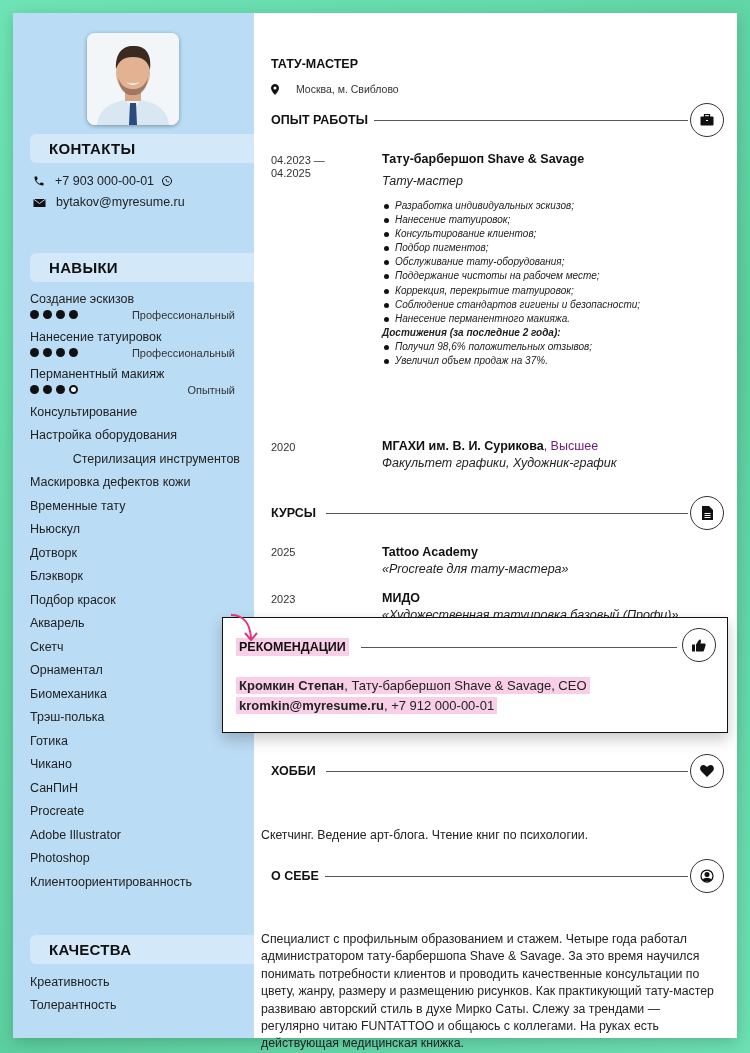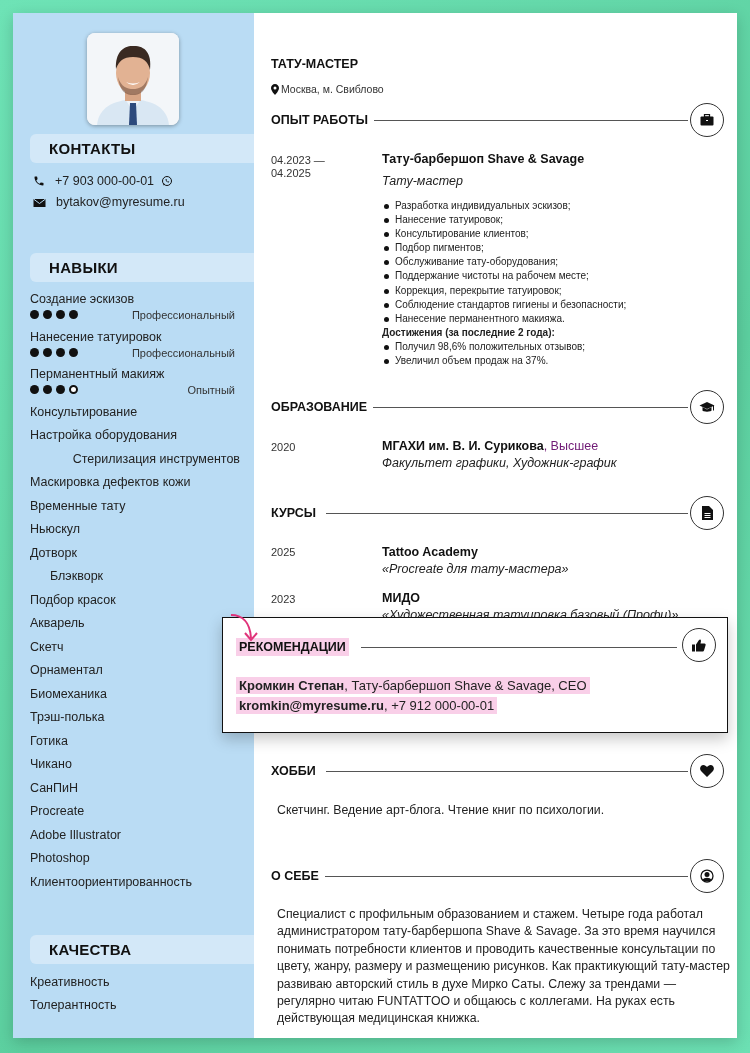--- a/index.html
+++ b/index.html
@@ -41,39 +41,39 @@
     position: absolute; left: 17px; width: 205px; height: 12px;
   }
   .dots { position: absolute; left: 0; top: 1px; display: flex; gap: 4px; }
   .dot { width: 9px; height: 9px; border-radius: 50%; background: #111; }
   .dot.empty { background: #fff; border: 2px solid #111; }
   .level-text { position: absolute; right: 0; top: 0; font-size: 11px; color: #333; }
 
   .main { flex: 1; position: relative; }
   .name { position: absolute; left: 17px; top: 12px; font-size: 20px; font-weight: bold; letter-spacing: 0.3px; }
   .title { position: absolute; left: 17px; top: 44px; font-size: 12.5px; font-weight: bold; }
-  .location { position: absolute; left: 17px; top: 70px; font-size: 10.5px; color: #333; display: flex; align-items: center; gap: 2px; }
+  .location { position: absolute; left: 17px; top: 70px; font-size: 10.5px; color: #333; display: flex; align-items: center; gap: 17px; }
 
   .sec-head { position: absolute; left: 17px; width: 453px; height: 34px; }
   .sec-head .label { position: absolute; left: 0; top: 50%; transform: translateY(-50%); font-size: 12.5px; font-weight: bold; background: #fff; padding-right: 6px; }
   .sec-head .line { position: absolute; top: 50%; height: 1px; background: #555; right: 36px; }
   .sec-head .circle {
     position: absolute; right: 0; top: 0; width: 34px; height: 34px; border-radius: 50%;
     border: 1.5px solid #333; background: #fff; display: flex; align-items: center; justify-content: center;
   }
   .date { position: absolute; left: 17px; font-size: 11px; color: #333; line-height: 14px; }
   .entry-title { position: absolute; left: 128px; font-size: 12.5px; font-weight: bold; }
   .entry-title .normal { font-weight: normal; color: #701a75; }
   .entry-sub { position: absolute; left: 128px; font-size: 12.5px; font-style: italic; color: #222; }
   .bullets { position: absolute; left: 128px; top: 186px; font-size: 10px; color: #222; line-height: 14.1px; list-style: none; }
-  .bullets li { position: relative; padding-left: 13px; }
+  .bullets li { position: relative; padding-left: 13px; font-style: italic; }
   .bullets li::before { content: ""; position: absolute; left: 2px; top: 5px; width: 5px; height: 5px; border-radius: 50%; background: #111; }
   .bullets .subhead { padding-left: 0; font-weight: bold; }
   .bullets .subhead::before { display: none; }
-  .para { position: absolute; left: 23px; width: 460px; font-size: 12.3px; color: #222; line-height: 17.4px; }
+  .para { position: absolute; left: 7px; width: 460px; font-size: 12.3px; color: #222; line-height: 17.4px; margin-top: 25px; }
 
   .reco-box {
     position: absolute; left: 222px; top: 617px; width: 506px; height: 116px;
     background: #fff; border: 1.5px solid #111; z-index: 5;
     box-shadow: 0 6px 14px rgba(0,0,0,0.22);
     padding-left: 20px;
   }
   .hl { background: #f9cfe8; }
   .reco-label { position: absolute; left: 13px; top: 20px; font-size: 12.5px; font-weight: bold; padding: 2px 3px; }
   .reco-line { position: absolute; left: 138px; right: 50px; top: 29px; height: 1px; background: #555; }
@@ -160,21 +160,21 @@
       <span class="level-text">Опытный</span>
     </div>
 
     <div class="skill" style="top:392px;">Консультирование</div>
     <div class="skill" style="top:415px;">Настройка оборудования</div>
     <div class="skill" style="top:439px;text-align:right;">Стерилизация инструментов</div>
     <div class="skill" style="top:462px;">Маскировка дефектов кожи</div>
     <div class="skill" style="top:486px;">Временные тату</div>
     <div class="skill" style="top:509px;">Ньюскул</div>
     <div class="skill" style="top:533px;">Дотворк</div>
-    <div class="skill" style="top:556px;margin-left:20px;">Блэкворк</div>
+    <div class="skill" style="top:556px;">Блэкворк</div>
     <div class="skill" style="top:580px;">Подбор красок</div>
     <div class="skill" style="top:603px;">Акварель</div>
     <div class="skill" style="top:627px;">Скетч</div>
     <div class="skill" style="top:650px;">Орнаментал</div>
     <div class="skill" style="top:674px;">Биомеханика</div>
     <div class="skill" style="top:697px;">Трэш-полька</div>
     <div class="skill" style="top:721px;">Готика</div>
     <div class="skill" style="top:744px;">Чикано</div>
     <div class="skill" style="top:768px;">СанПиН</div>
     <div class="skill" style="top:791px;">Procreate</div>
@@ -219,31 +219,20 @@
       <li>Обслуживание тату-оборудования;</li>
       <li>Поддержание чистоты на рабочем месте;</li>
       <li>Коррекция, перекрытие татуировок;</li>
       <li>Соблюдение стандартов гигиены и безопасности;</li>
       <li>Нанесение перманентного макияжа.</li>
       <li class="subhead">Достижения (за последние 2 года):</li>
       <li>Получил 98,6% положительных отзывов;</li>
       <li>Увеличил объем продаж на 37%.</li>
     </ul>
 
-    <div class="sec-head" style="top:377px;">
-      <div class="line" style="left:100px;"></div>
-      <span class="label">ОБРАЗОВАНИЕ</span>
-      <div class="circle">
-        <svg width="16" height="13" viewBox="0 0 32 26">
-            <path d="M16 2 L31 9 L16 16 L1 9 Z" fill="#111"></path>
-            <path d="M7 12 V19 C7 22 25 22 25 19 V12 L16 17 Z" fill="#111"></path>
-            <rect x="28" y="9" width="2" height="10" fill="#111"></rect>
-          </svg>
-      </div>
-    </div>
     <div class="date" style="top:427px;">2020</div>
     <div class="entry-title" style="top:426px;">
       <span>МГАХИ им. В. И. Сурикова</span><span class="normal">, Высшее</span>
     </div>
     <div class="entry-sub" style="top:443px;">Факультет графики, Художник-график</div>
 
     <div class="sec-head" style="top:483px;">
       <div class="line" style="left:55px;"></div>
       <span class="label">КУРСЫ</span>
       <div class="circle">

